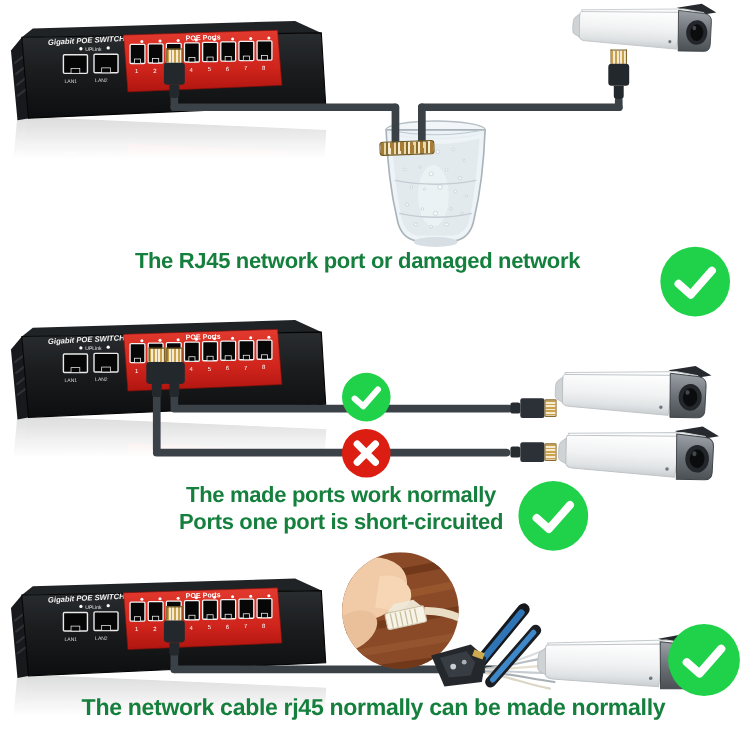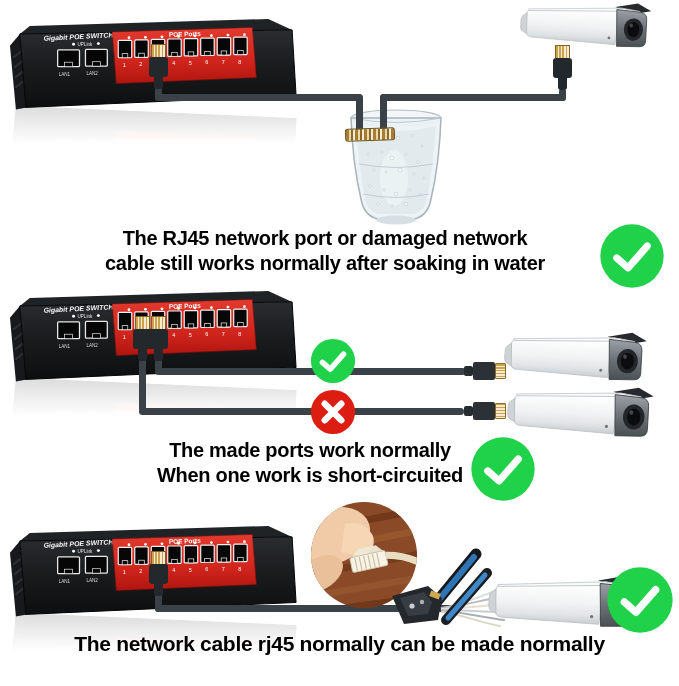--- a/index.html
+++ b/index.html
@@ -22,21 +22,21 @@
     background:repeating-linear-gradient(90deg,#c9a24b 0 1.6px,#f6ead0 1.6px 3.2px)}
   .pv-body{width:19px;height:20px;background:#23282d;border-radius:3px}
   .pv-boot{width:9px;height:12px;background:#23282d;border-radius:0 0 3px 3px}
   .plug-h{position:absolute;z-index:3;display:flex;align-items:center;height:20px}
   .ph-boot{width:9px;height:10px;background:#272c31;border-radius:2px}
   .ph-body{width:22px;height:18px;background:#2b3137;border-radius:2px}
   .ph-pins{width:9px;height:14px;border:1px solid #8a6b2e;border-radius:1px;
     background:repeating-linear-gradient(180deg,#caa34c 0 1.5px,#f7ead0 1.5px 3px)}
   .badge{position:absolute;z-index:4}
   .glyph{fill:none;stroke:#ffffff;stroke-linecap:round;stroke-linejoin:round}
-  .caption{position:absolute;z-index:5;text-align:center;font-weight:bold;color:#000000;
+  .caption{position:absolute;z-index:5;text-align:center;font-weight:bold;color:#15803d;
     font-size:20px;line-height:25px;letter-spacing:-.3px}
   .caption.big{font-size:21px;line-height:26px}
   .glass{position:absolute;z-index:1;width:140px}
   .glass svg{display:block;width:100%;height:auto}
   .splice{position:absolute;z-index:3;width:48px;height:11px;border:1px solid #6f5620;border-radius:3px;
     transform:rotate(-2deg);
     background:repeating-linear-gradient(90deg,#a87d33 0 3px,#e9d9a8 3px 5px,#8a6a2a 5px 7px,#f3ecd2 7px 9px)}
   .photo-circle{position:absolute;z-index:2;width:106px;height:106px}
   .tool{position:absolute;z-index:3;width:106px}
   .wires{position:absolute;z-index:2;width:68px}
@@ -290,21 +290,20 @@
     <ellipse cx="142" cy="34" rx="12" ry="14" fill="#23262a"></ellipse>
     <ellipse cx="142" cy="34" rx="7.5" ry="9.5" fill="#0b0c0d"></ellipse>
     <ellipse cx="139" cy="29" rx="2.2" ry="2.6" fill="#42474c"></ellipse>
     <circle cx="112" cy="46" r="1.8" fill="#70767b"></circle>
     <path d="M8,20 L3,24 Q1,26 1,30 L1,38 Q1,43 5,44 L9,46 Z" fill="#cfd3d5" stroke="#b5babd" stroke-width=".8"></path>
   </svg>
 </div>
 
   <div class="caption" style="left:30px;top:226px;width:590px">
     <span>The RJ45 network port or damaged network</span><br>
-    <span>cable still works normally after soaking in water</span>
   </div>
   <svg class="badge" style="left:599px;top:223px" width="66" height="66" viewBox="0 0 100 100">
     <circle cx="50" cy="50" r="48" fill="#1fd24a"></circle>
     <path class="glyph" d="M27,53 L44,68 L73,35" stroke-width="11"></path>
   </svg>
 
   <div class="switch-slot" style="left:2px;top:288px">
     <div class="sw-main">
   <svg viewBox="0 0 310 128">
     <defs>
@@ -553,21 +552,21 @@
     <ellipse cx="142" cy="34" rx="12" ry="14" fill="#23262a"></ellipse>
     <ellipse cx="142" cy="34" rx="7.5" ry="9.5" fill="#0b0c0d"></ellipse>
     <ellipse cx="139" cy="29" rx="2.2" ry="2.6" fill="#42474c"></ellipse>
     <circle cx="112" cy="46" r="1.8" fill="#70767b"></circle>
     <path d="M8,20 L3,24 Q1,26 1,30 L1,38 Q1,43 5,44 L9,46 Z" fill="#cfd3d5" stroke="#b5babd" stroke-width=".8"></path>
   </svg>
 </div>
 
   <div class="caption" style="left:90px;top:438px;width:440px">
     <span>The made ports work normally</span><br>
-    <span>When one work is short-circuited</span>
+    <span>Ports one port is short-circuited</span>
   </div>
   <svg class="badge" style="left:470px;top:436px" width="66" height="66" viewBox="0 0 100 100">
     <circle cx="50" cy="50" r="48" fill="#1fd24a"></circle>
     <path class="glyph" d="M27,53 L44,68 L73,35" stroke-width="11"></path>
   </svg>
 
   <div class="switch-slot" style="left:2px;top:523px">
     <div class="sw-main">
   <svg viewBox="0 0 310 128">
     <defs>

